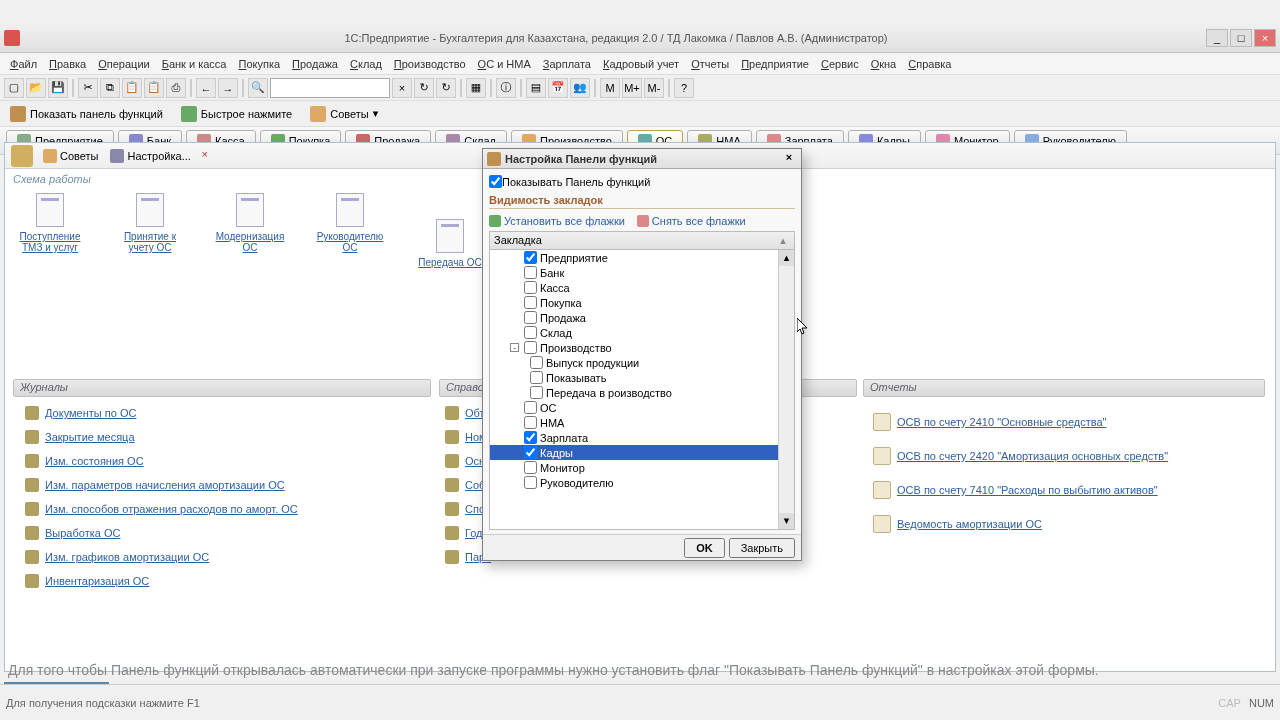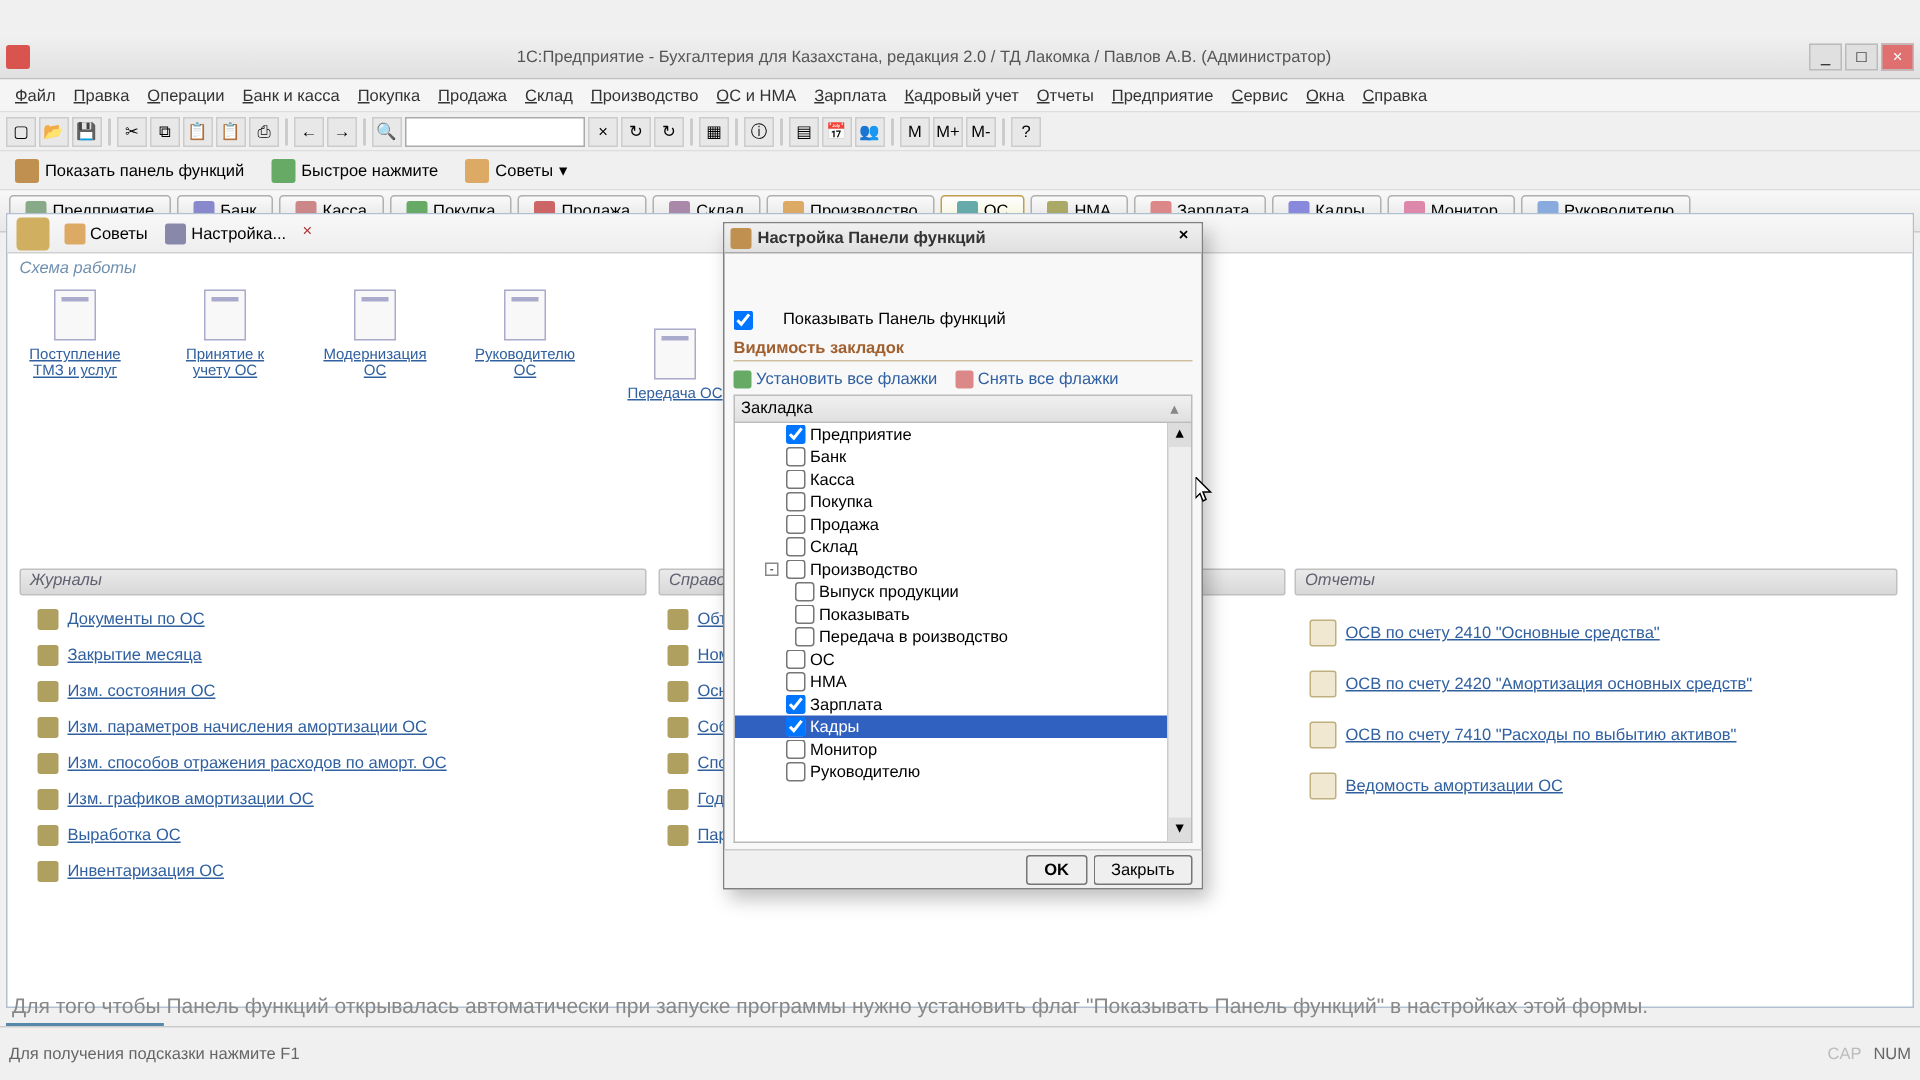--- a/index.html
+++ b/index.html
@@ -70,21 +70,21 @@
 .statusbar .right {margin-left:auto; display:flex; gap:8px;}
 .panelf-btn { position:absolute; bottom:20px; left:4px; padding:2px 10px; background:#b91c1c; border-top:2px solid #58a;}
 
 
 .dialog { position: absolute; left: 482px; top: 148px; width: 320px; background: #f8f8f8; border: 1px solid #808080; box-shadow: 4px 6px 12px rgba(0,0,0,0.25); z-index: 100; }
 .dialog .dlg-title { height: 20px; background: linear-gradient(#f0f0f0,#e0e0e0); display:flex; align-items:center; padding:0 4px; border-bottom:1px solid #aaa;}
 .dialog .dlg-title .icon { width:14px; height:14px; background:#c09050; margin-right:4px; border-radius:2px;}
 .dialog .dlg-title .txt { flex:1; color:#333; font-weight:bold;}
 .dialog .dlg-title .close { width:16px; height:16px; text-align:center; cursor:pointer; font-weight:bold;}
 .dialog .body { padding: 4px 6px;}
-.dialog .cbrow { display:flex; align-items:flex-start; gap:20px; padding:2px 0;margin-top:32px;}
+.dialog .cbrow { display:flex; align-items:center; gap:0; padding:2px 0;}
 .dialog .cbrow input {margin:0;}
 .dialog .section-title { color:#a06030; font-weight:bold; margin:4px 0; border-bottom:1px solid #d0c0a0; padding-bottom:2px;}
 .dialog .linkrow { display:flex; gap:12px; padding:2px 0;}
 .dialog .linkrow .lk { color:#3060a0; cursor:pointer; display:flex; align-items:center; gap:3px;}
 .dialog .linkrow .lk .i{width:12px;height:12px;background:#6a6;border-radius:2px;}
 .dialog .linkrow .lk .i.red{background:#d88;}
 .dialog .gridhdr { background: linear-gradient(#f0f0f0,#e0e0e0); border:1px solid #bbb; padding:2px 4px; margin-top:2px; display:flex;}
 .dialog .gridhdr .cell{flex:1;}
 .dialog .tree { border:1px solid #bbb; border-top:none; height: 280px; overflow-y:auto; background:#fff; position:relative;}
 .dialog .tree .tn { display:flex; align-items:center; padding:1px 2px; gap:3px;}
@@ -300,25 +300,25 @@
       <div class="row">
         <div class="licon"></div>
         <span class="txt">Изм. параметров начисления амортизации ОС</span>
       </div>
       <div class="row">
         <div class="licon"></div>
         <span class="txt">Изм. способов отражения расходов по аморт. ОС</span>
       </div>
       <div class="row">
         <div class="licon"></div>
+        <span class="txt">Выработка ОС</span>
+      </div>
+      <div class="row">
+        <div class="licon"></div>
         <span class="txt">Изм. графиков амортизации ОС</span>
-      </div>
-      <div class="row">
-        <div class="licon"></div>
-        <span class="txt">Выработка ОС</span>
       </div>
       <div class="row">
         <div class="licon"></div>
         <span class="txt">Инвентаризация ОС</span>
       </div>
     </div>
   <div class="link-list sprav-list" id="sprav">
       <div class="row">
         <div class="licon"></div>
         <span class="txt">Объе</span>

